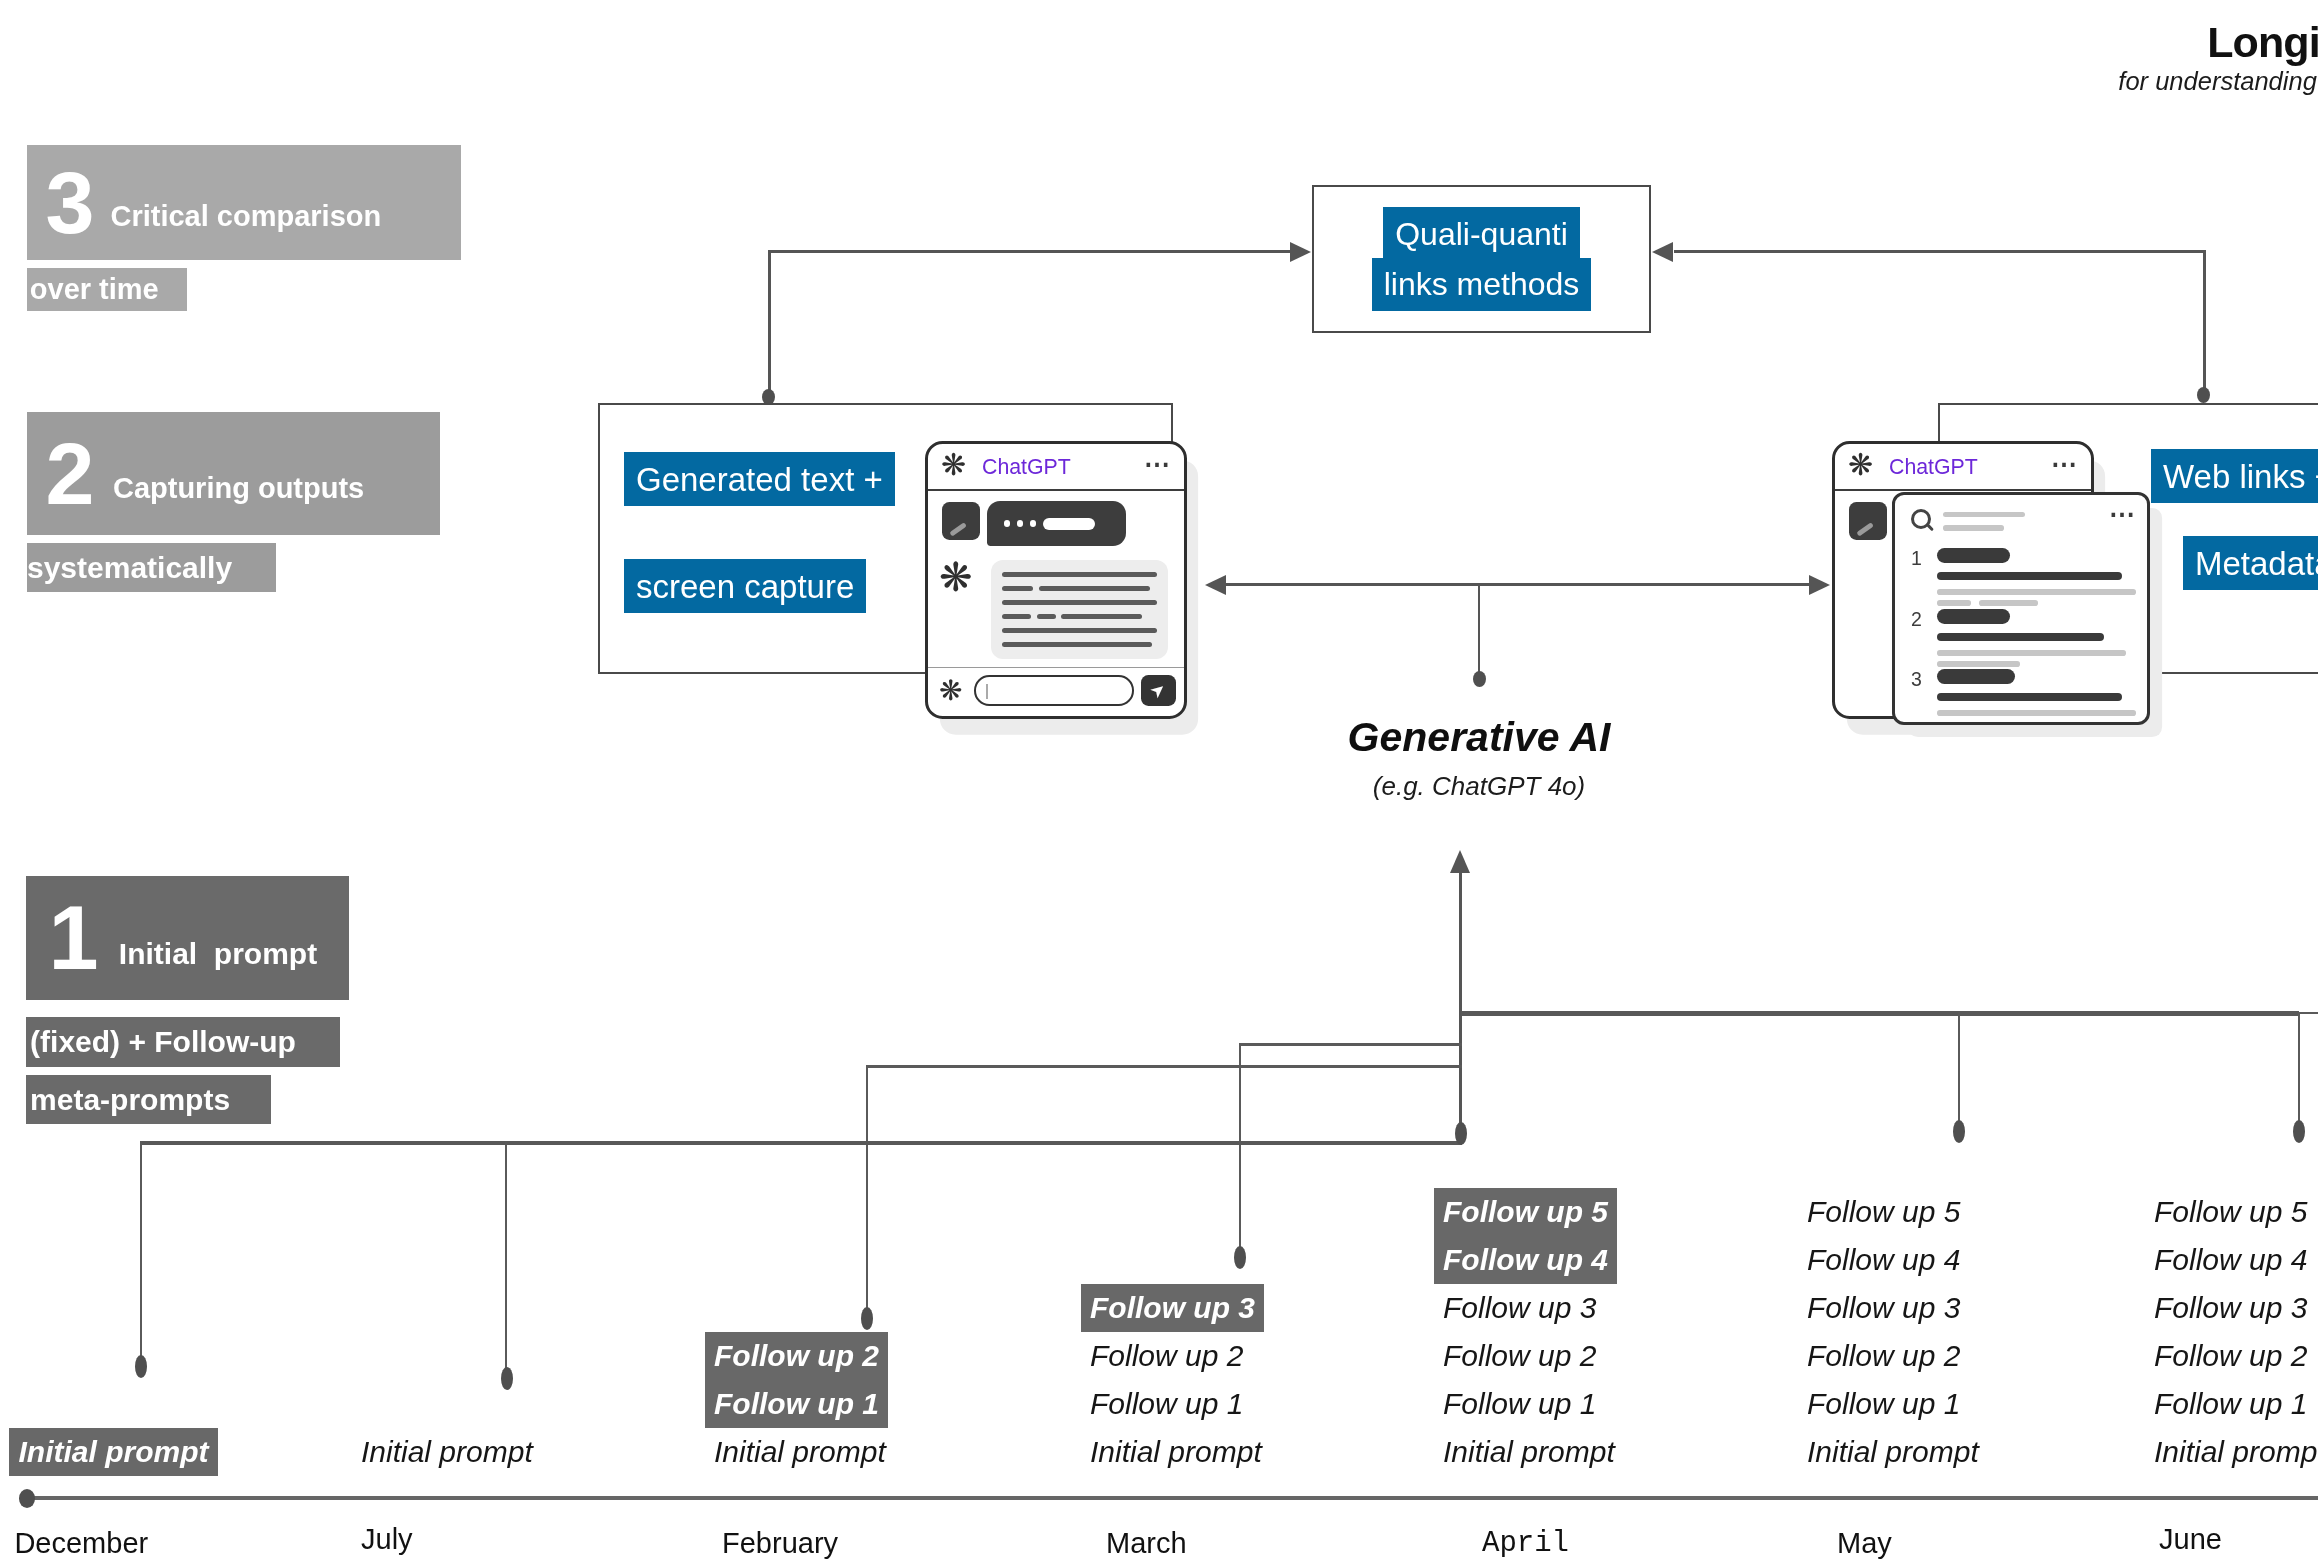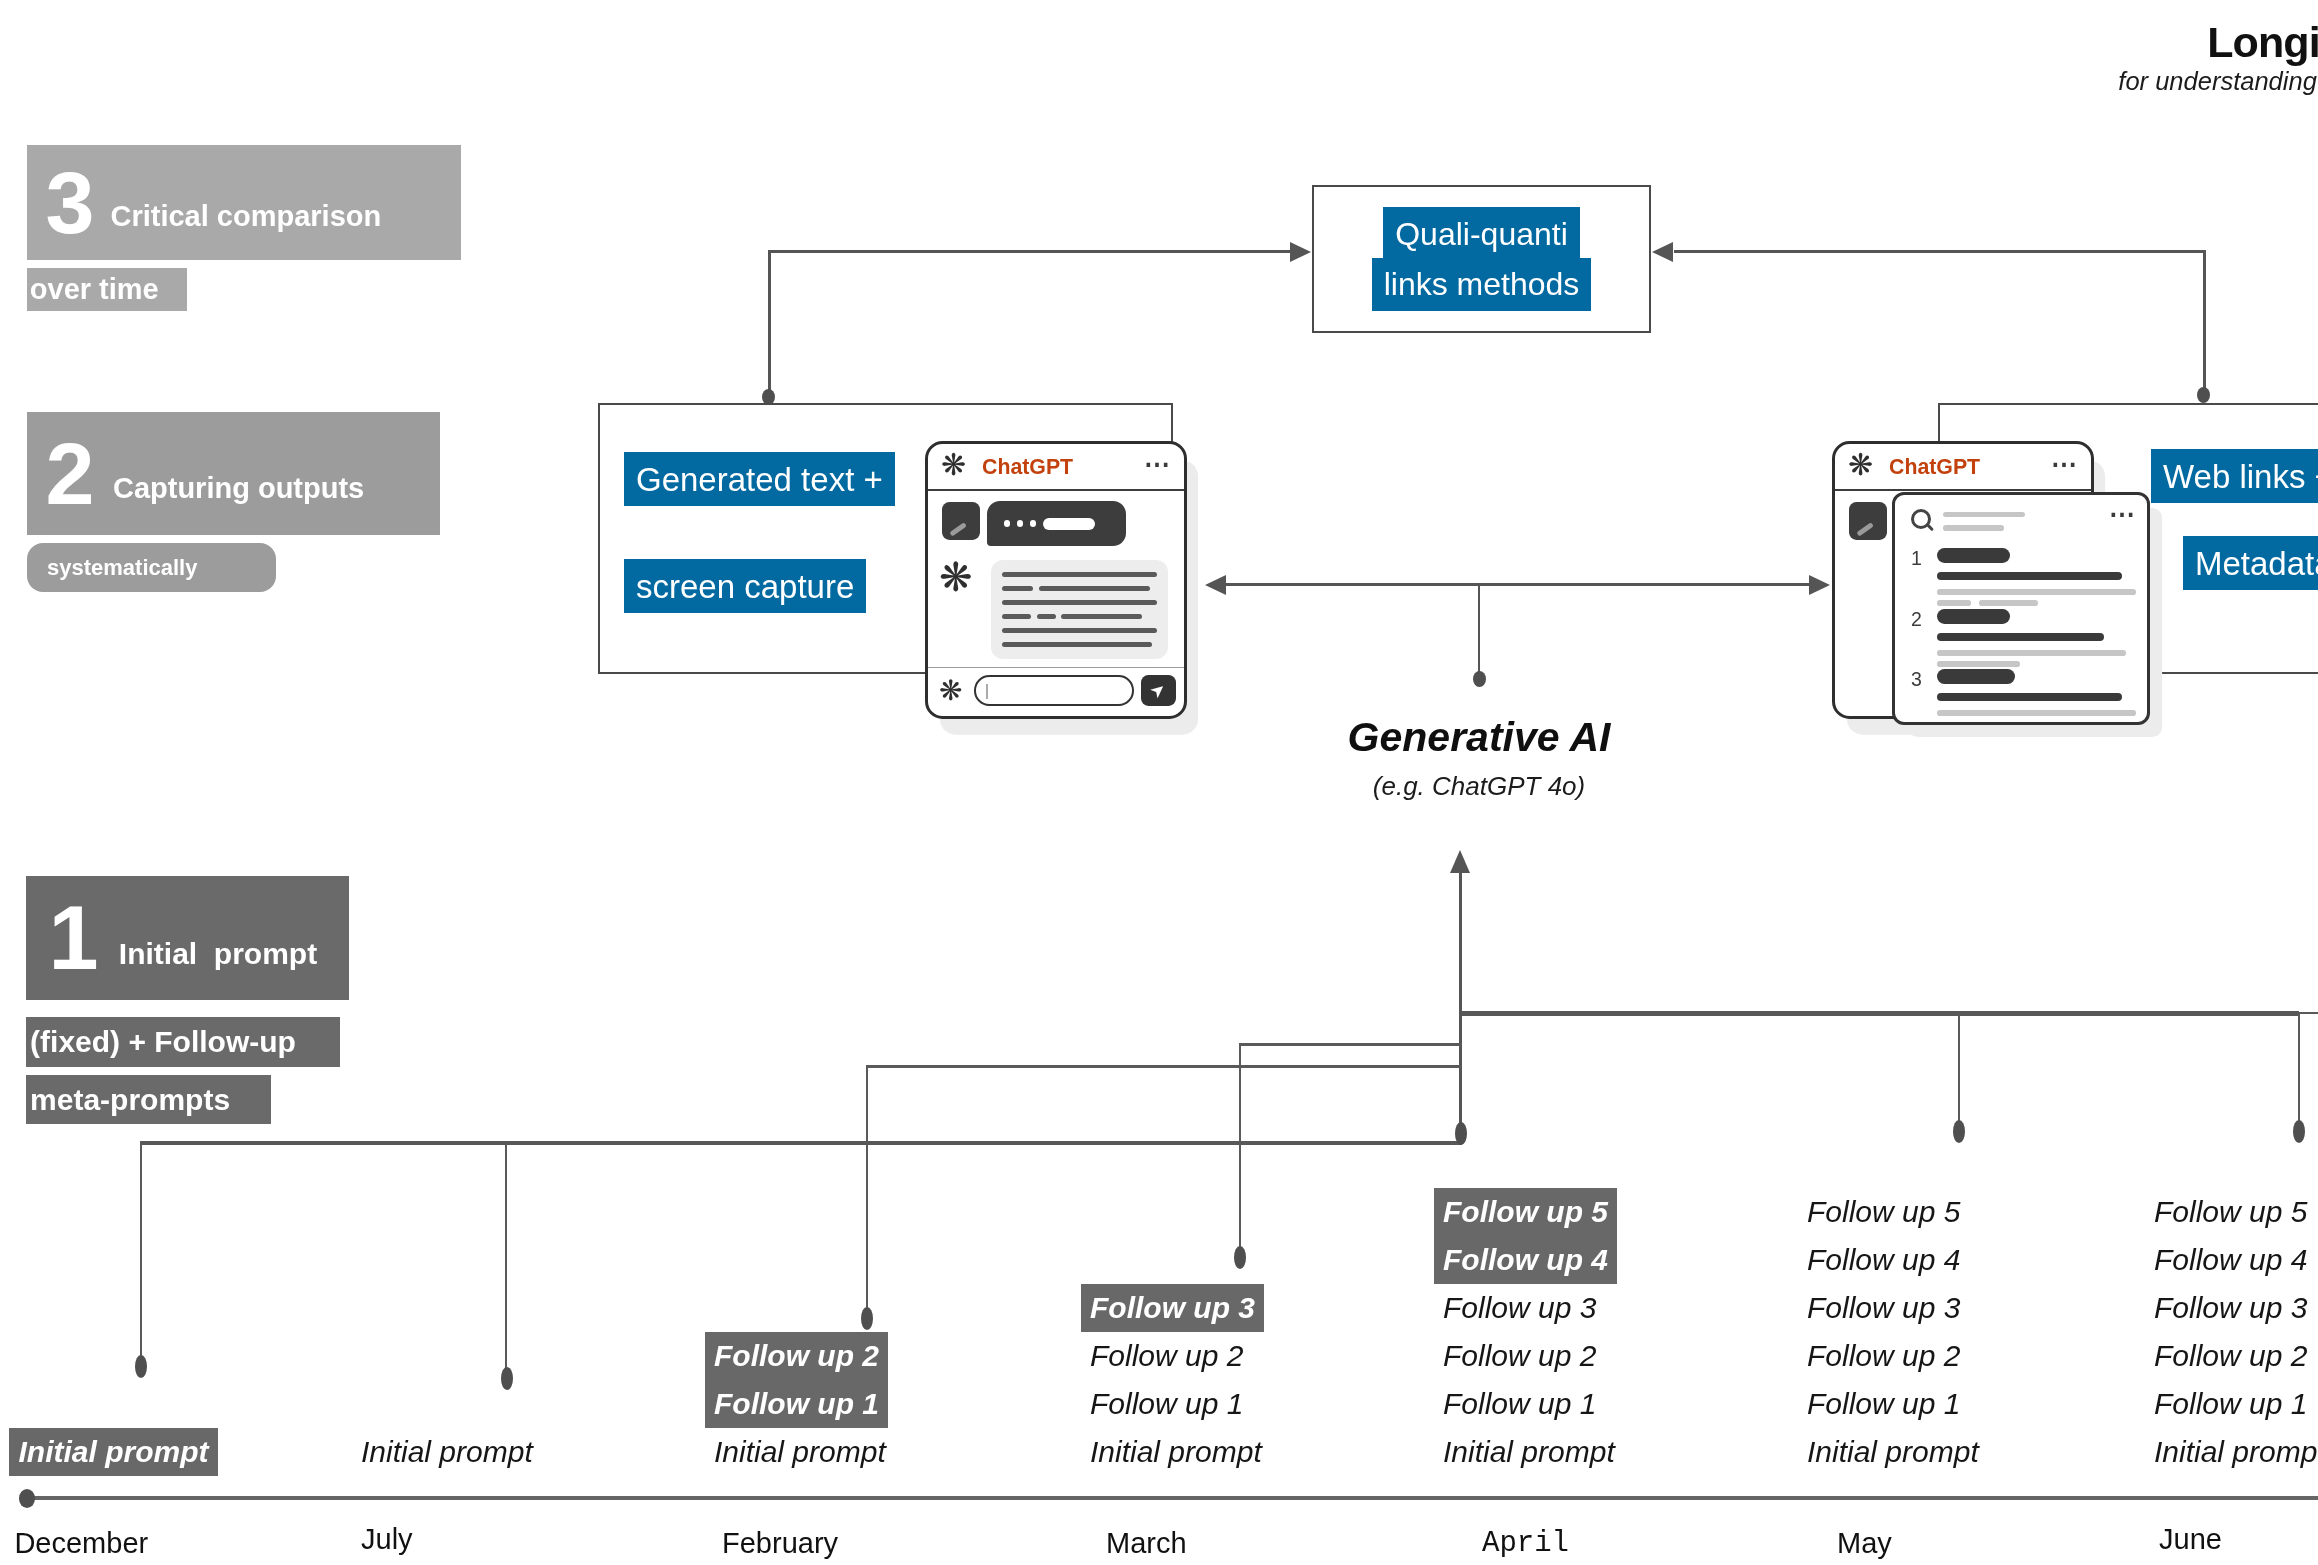--- a/index.html
+++ b/index.html
@@ -26,21 +26,21 @@
   .drop{width:2.3px;background:#5a5a5a;}
   .dot{background:#4f4f4f;border-radius:50%;}
   .arrow-right{width:0;height:0;border-top:10.2px solid transparent;border-bottom:10.2px solid transparent;border-left:21.3px solid #555;}
   .arrow-left{width:0;height:0;border-top:10.2px solid transparent;border-bottom:10.2px solid transparent;border-right:21.3px solid #555;}
   .arrow-up{width:0;height:0;border-left:10.7px solid transparent;border-right:10.7px solid transparent;border-bottom:23px solid #555;}
   
   .phone{background:#fff;border:3.7px solid #2e2e2e;border-radius:17.6px;box-sizing:border-box;
          box-shadow:13px 17.6px 0 -1.9px #ececec;}
   .phone-header{position:absolute;left:0;top:0;right:0;height:45px;border-bottom:2.3px solid #3d3d3d;}
   .logo{color:#2f2f2f;line-height:1;}
-  .phone-title{font-weight:bold;color:#c2410c;font-size:21.3px;}
+  .phone-title{font-weight:normal;color:#6d28d9;font-size:21.3px;}
   .menu-dots{color:#3a3a3a;font-size:26px;font-weight:bold;line-height:1;}
   .bubble-dark{background:#3d3d3d;border-radius:13px 13px 13px 3.7px;}
   .wdot{width:6.5px;height:6.5px;background:#fff;border-radius:50%;display:inline-block;}
   .wpill{width:52px;height:12px;background:#fff;border-radius:6px;display:inline-block;}
   .bubble-light{background:#ededed;border-radius:12px;}
   .tl{background:#5a5a5a;height:5.1px;border-radius:2.8px;display:inline-block;}
   .gl{background:#c6c6c6;border-radius:2.8px;display:inline-block;}
   .avatar{background:#3d3d3d;border-radius:7.4px;}
   .pencil{position:absolute;left:6.5px;bottom:8.3px;width:17.6px;height:4.6px;background:#9a9a9a;border-radius:2.3px;transform:rotate(-35deg);}
   .input-pill{background:#fff;border:2.3px solid #333;border-radius:15.3px;box-sizing:border-box;}
@@ -75,21 +75,21 @@
   <div class="abs stepbox g-light" style="left:27px;top:145px;width:434px;height:115px;">
     <div class="stepnum" style="font-size:88px;margin:0 16px 0 18.5px;">3</div>
     <div class="steplabel" style="font-size:29px;margin-top:28px;">Critical comparison</div>
   </div>
   <div class="abs substrip g-light" style="left:27px;top:268px;width:160px;height:43px;font-size:29px;padding-left:2.8px;box-sizing:border-box;">over time</div>
 
   <div class="abs stepbox g-mid" style="left:27px;top:412px;width:413px;height:123px;">
     <div class="stepnum" style="font-size:88px;margin:0 18.5px 0 18.5px;">2</div>
     <div class="steplabel" style="font-size:29px;margin-top:30px;">Capturing outputs</div>
   </div>
-  <div class="abs substrip g-mid" style="left:27px;top:543px;width:249px;height:49px;font-size:22px;padding-left:20px;box-sizing:border-box;border-radius:16px;">systematically</div>
+  <div class="abs substrip g-mid" style="left:27px;top:543px;width:249px;height:49px;font-size:30px;padding-left:0;box-sizing:border-box;">systematically</div>
 
   <div class="abs stepbox g-dark" style="left:26.4px;top:876px;width:323px;height:124px;">
     <div class="stepnum" style="font-size:90px;margin:0 20.4px 0 22px;">1</div>
     <div class="steplabel" style="font-size:30px;margin-top:32px;white-space:pre;">Initial  prompt</div>
   </div>
   <div class="abs substrip g-dark" style="left:26.4px;top:1017px;width:314px;height:50px;font-size:30px;padding-left:3.7px;box-sizing:border-box;">(fixed) + Follow-up</div>
   <div class="abs substrip g-dark" style="left:26.4px;top:1075px;width:245px;height:49px;font-size:30px;padding-left:3.7px;box-sizing:border-box;">meta-prompts</div>
 
   <div class="abs outline-box" style="left:1312px;top:185px;width:339px;height:148px;display:flex;flex-direction:column;align-items:center;justify-content:center;">
     <span class="hl-bar" style="font-size:32px;">Quali-quanti</span>

